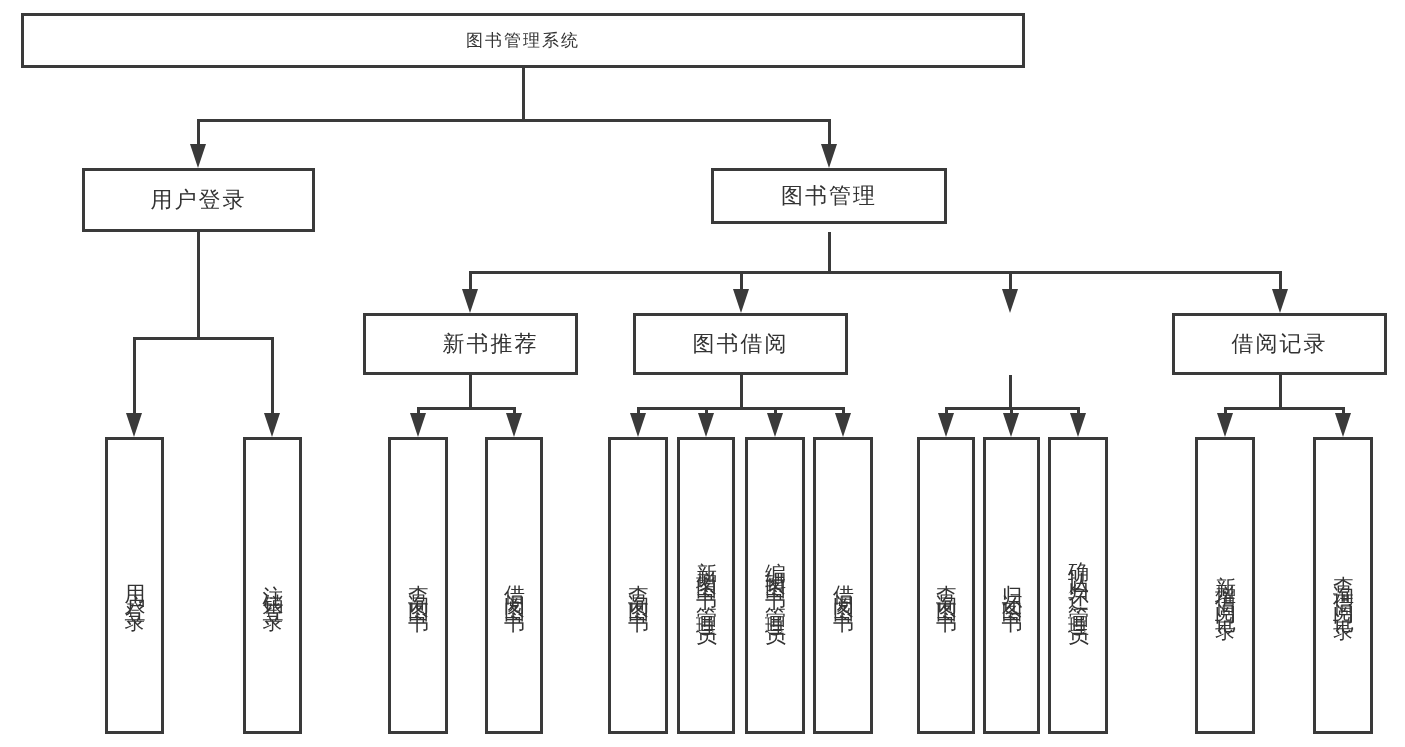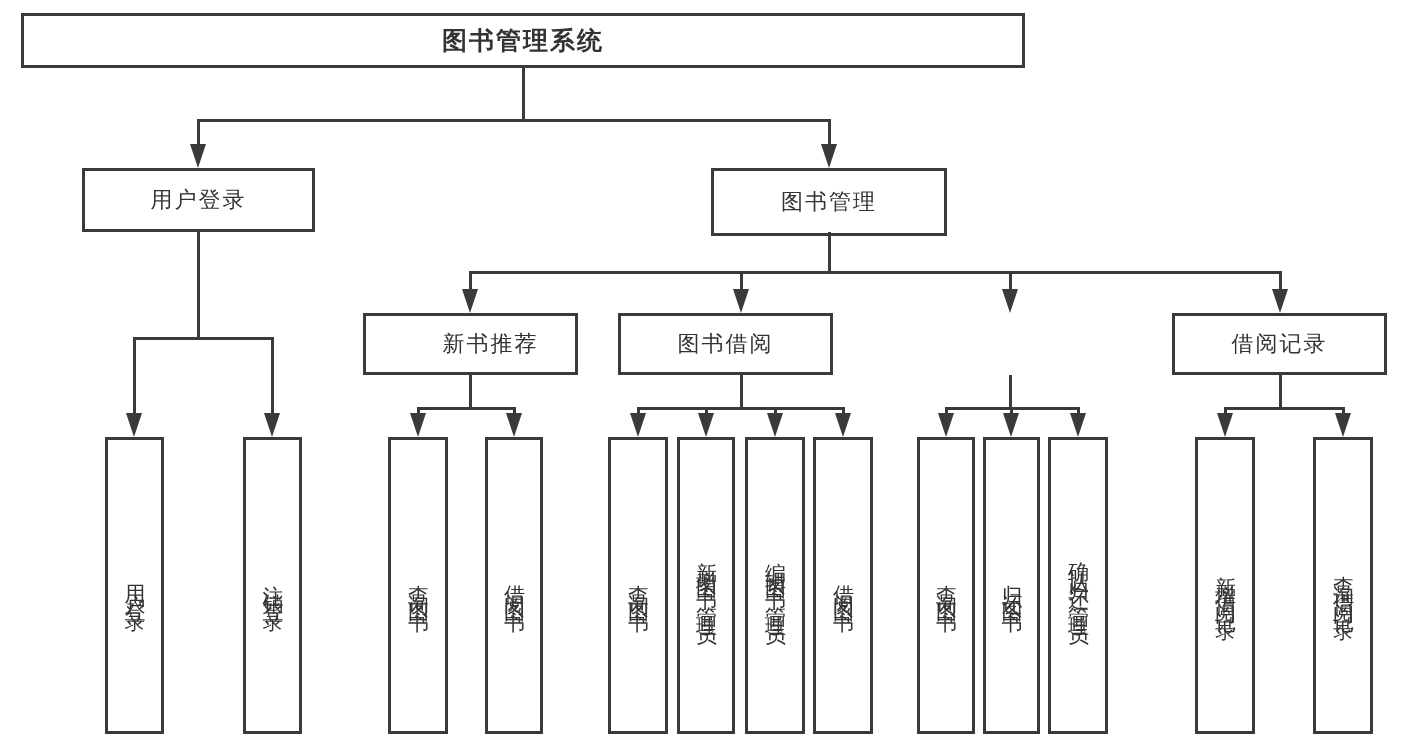--- a/index.html
+++ b/index.html
@@ -17,21 +17,21 @@
     border: 3px solid #3a3a3a;
     background: #ffffff;
     display: flex;
     align-items: center;
     justify-content: center;
     color: #333333;
     font-size: 22px;
     letter-spacing: 2px;
     white-space: nowrap;
   }
-  .root-node { font-size: 25px; font-weight: bold; }
+  .root-node { font-size: 17px; }
   .vnode {
     writing-mode: vertical-rl;
     text-orientation: mixed;
     letter-spacing: 9px;
     font-size: 21px;
     line-height: 1;
     white-space: normal;
   }
   .edge-v { position: absolute; width: 3px; background: #3a3a3a; }
   .edge-h { position: absolute; height: 3px; background: #3a3a3a; }
@@ -53,24 +53,24 @@
   }
 </style>
 </head>
 <body>
 
 <div class="canvas">
 
   <div class="node root-node" style="left:21px; top:13px; width:1004px; height:55px;">图书管理系统</div>
 
   <div class="node" style="left:82px; top:168px; width:233px; height:64px;">用户登录</div>
-  <div class="node" style="left:711px; top:168px; width:236px; height:68px;">图书管理</div>
+  <div class="node" style="left:711px; top:168px; width:236px; height:56px;">图书管理</div>
 
   <div class="node" style="left:363px; top:313px; width:215px; height:62px;padding-left:40px;">新书推荐</div>
-  <div class="node" style="left:618px; top:313px; width:215px; height:62px;">图书借阅</div>
+  <div class="node" style="left:633px; top:313px; width:215px; height:62px;">图书借阅</div>
   <div class="node" style="left:1172px; top:313px; width:215px; height:62px;">借阅记录</div>
 
   <div class="node vnode" style="left:105px; top:437px; width:59px; height:297px;">用户登录</div>
   <div class="node vnode" style="left:243px; top:437px; width:59px; height:297px;">注销登录</div>
 
   <div class="node vnode" style="left:388px; top:437px; width:60px; height:297px;">查询图书</div>
   <div class="node vnode" style="left:485px; top:437px; width:58px; height:297px;">借阅图书</div>
 
   <div class="node vnode" style="left:608px; top:437px; width:60px; height:297px;">查询图书</div>
   <div class="node vnode" style="left:677px; top:437px; width:58px; height:297px;">新增图书（管理员）</div>

